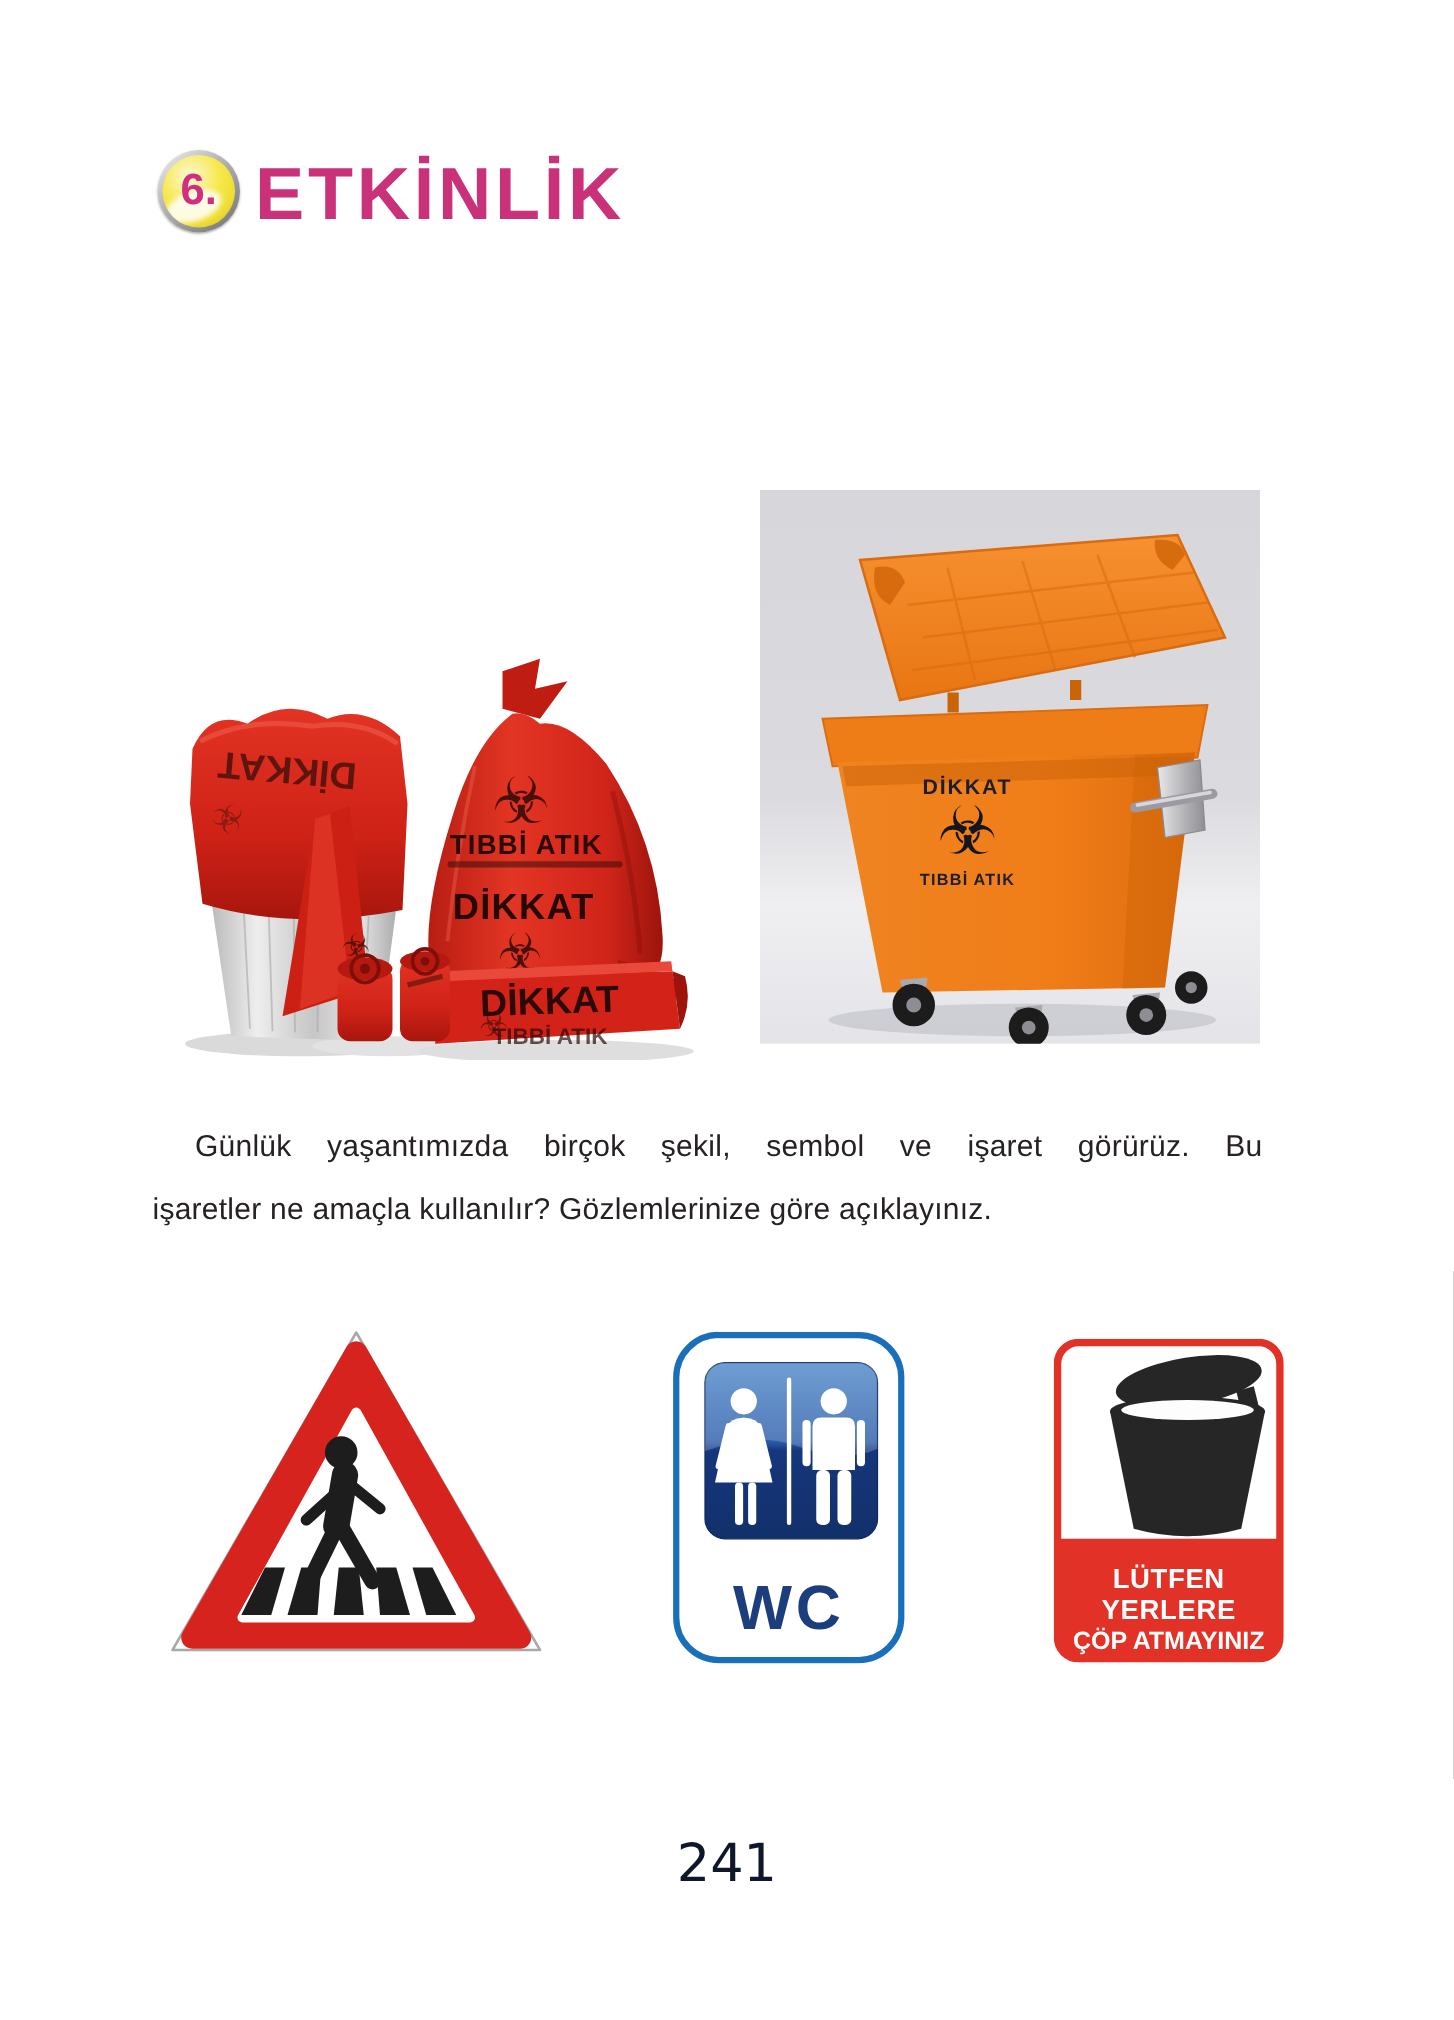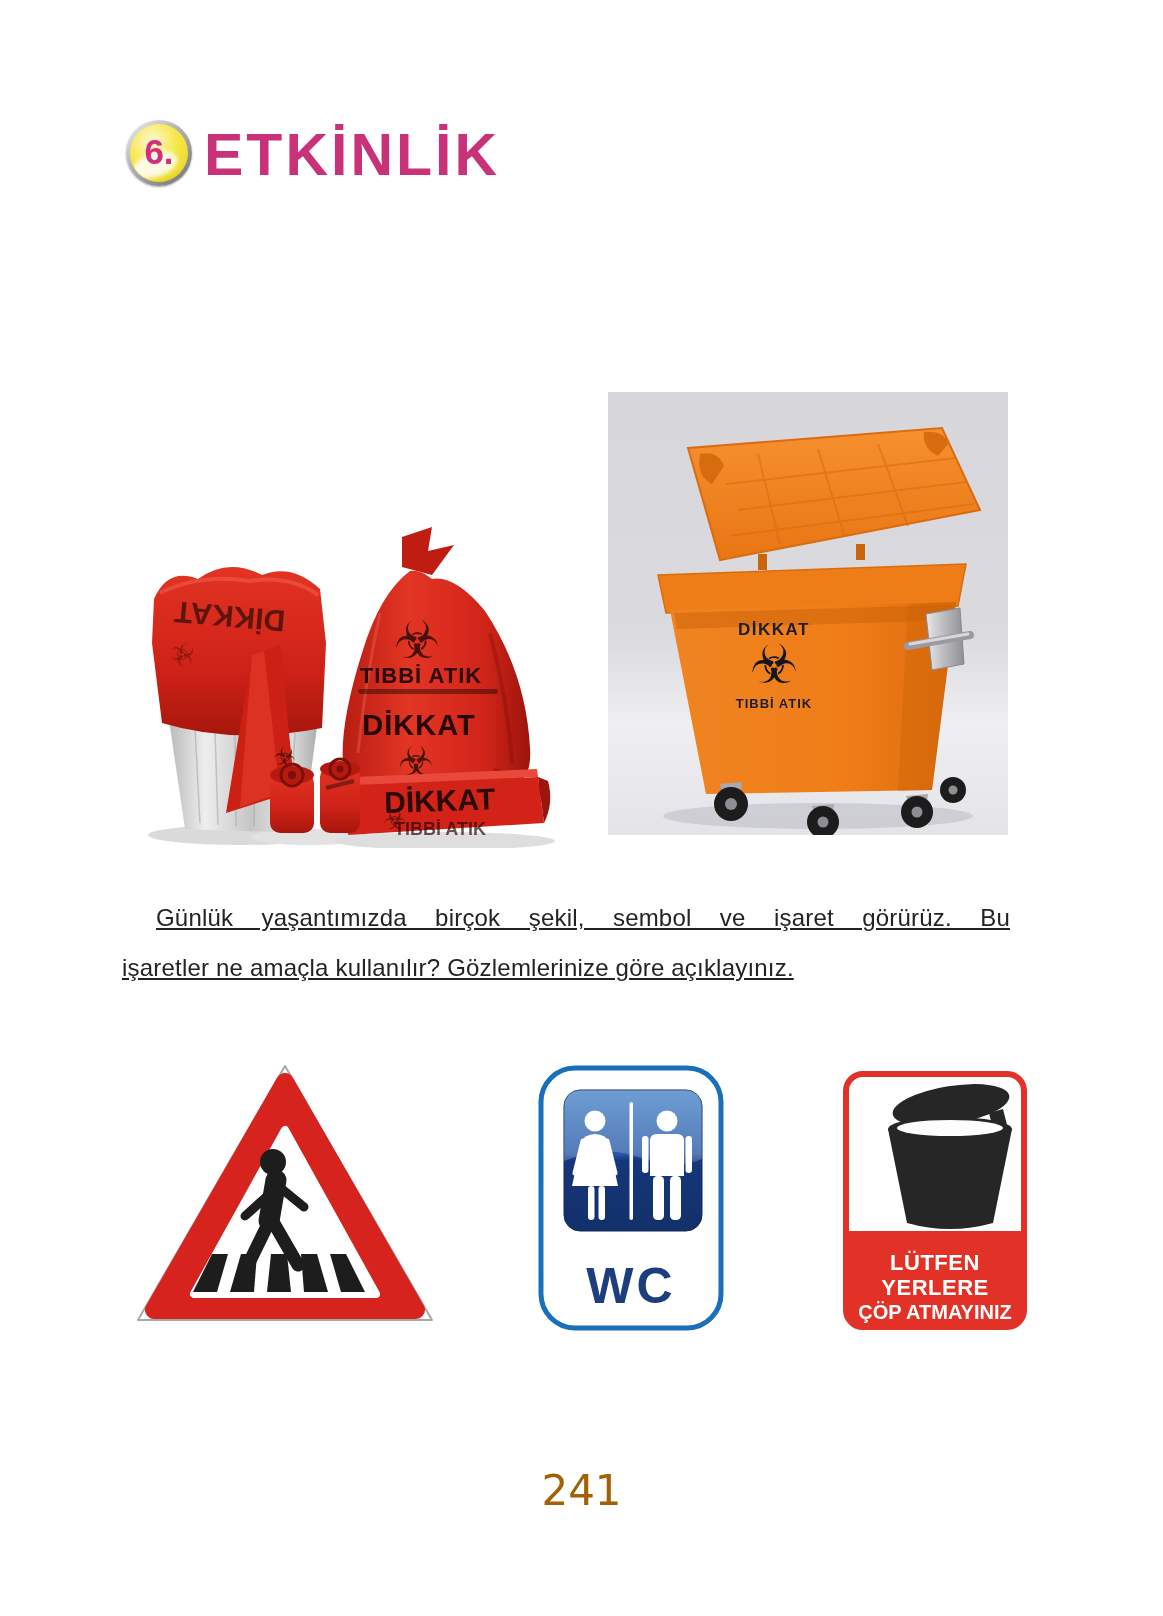--- a/index.html
+++ b/index.html
@@ -29,40 +29,40 @@
     display:flex;align-items:center;justify-content:center;
     font-size:35px;font-weight:bold;color:#cf2f7e;padding-bottom:2px;box-sizing:border-box;
   }
   .activity-title{
     position:absolute;left:204px;top:121px;margin:0;
     font-size:59px;font-weight:bold;color:#c93179;letter-spacing:3px;
   }
   
   .para{position:absolute;left:122px;width:888px;}
   .p1{top:196px;}
-  .p2{top:893px;text-decoration:underline;}
+  .p2{top:893px;}
   .line{
     height:50px;line-height:50px;font-size:24px;letter-spacing:.2px;
     overflow:hidden;white-space:nowrap;color:#28242
 6;
   }
   .line.j{white-space:normal;text-align:justify;text-align-last:justify;}
   .line.indent{text-indent:34px;}
   
   .fig{position:absolute;}
   .fig-bags{left:140px;top:523px;}
   .fig-dumpster{left:608px;top:392px;}
   .fig-sign-ped{left:130px;top:1058px;}
   .fig-sign-wc{left:538px;top:1065px;}
   .fig-sign-litter{left:843px;top:1071px;}
   
   .page-number{
     position:absolute;left:0;top:1466px;width:100%;text-align:center;
     font-family:"DejaVu Sans","Liberation Sans",sans-serif;
-    font-size:42px;color:#a16207;
+    font-size:42px;color:#0f172a;
   }
   .bio{font-family:"DejaVu Sans",sans-serif;}
 </style>
 </head>
 <body>
 
 <div class="page">
 
   <div class="badge">
     <div class="badge-inner">

